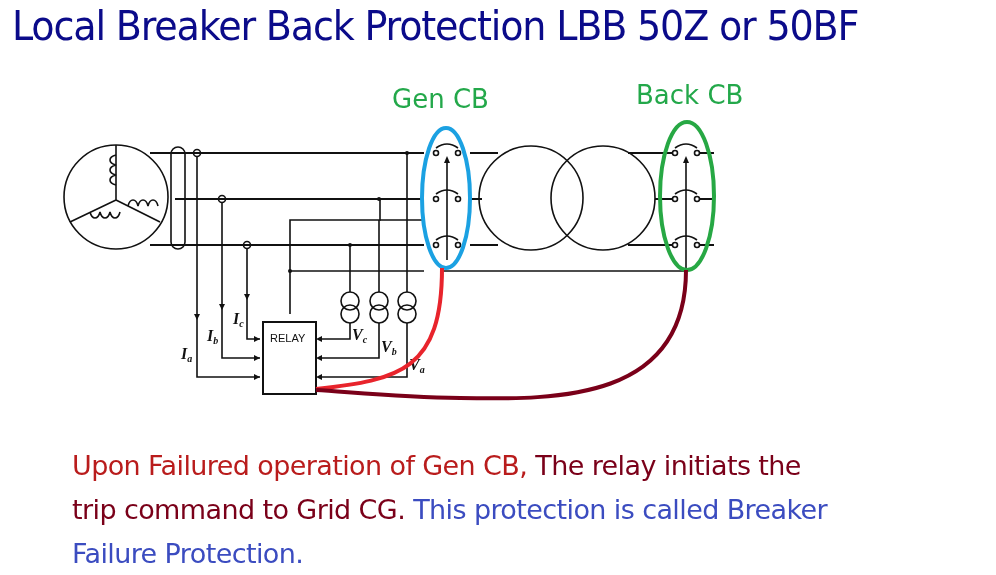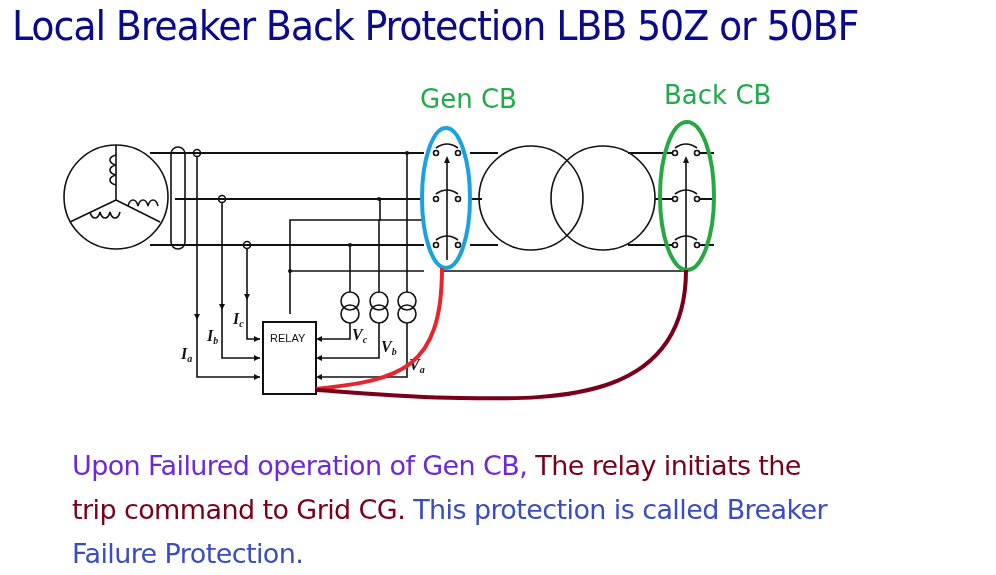--- a/index.html
+++ b/index.html
@@ -5,31 +5,31 @@
     html, body { margin: 0; padding: 0; background: #ffffff; }
     body { width: 996px; height: 575px; position: relative; overflow: hidden; }
     .title {
       position: absolute; left: 12px; top: 2px;
       font-family: "DejaVu Sans", sans-serif; font-size: 41px;
       color: #0b0b8a; letter-spacing: -1.3px; white-space: nowrap;
       transform: scaleX(0.93); transform-origin: left top;
     }
     .cb-label {
       position: absolute; font-family: "DejaVu Sans", sans-serif;
-      font-size: 26px; color: #23a84a; white-space: nowrap; margin-left: 28px;
+      font-size: 26px; color: #23a84a; white-space: nowrap;
     }
     #gen-label { left: 392px; top: 84px; }
     #grid-label { left: 636px; top: 80px; }
     svg.diagram { position: absolute; left: 0; top: 0; }
     .caption {
       position: absolute; left: 72px; top: 444px; width: 760px;
       font-family: "DejaVu Sans", sans-serif; font-size: 27px; line-height: 44px;
       letter-spacing: -0.6px;
     }
-    .c-red { color: #6d28d9; }
+    .c-red { color: #b91c1c; }
     .c-maroon { color: #7a0019; }
     .c-blue { color: #3b4cc0; }
     .wire { stroke: #111; stroke-width: 1.6; fill: none; }
     .wire-thick { stroke: #111; stroke-width: 2; fill: none; }
     .relay-text { font-family: "Liberation Sans", sans-serif; font-size: 11px; fill: #111; }
     .sym { font-family: "Liberation Serif", serif; font-style: italic; font-size: 16px; fill: #111; font-weight: bold; }
     .sub { font-size: 10px; }
   </style>
 </head>
 <body>

